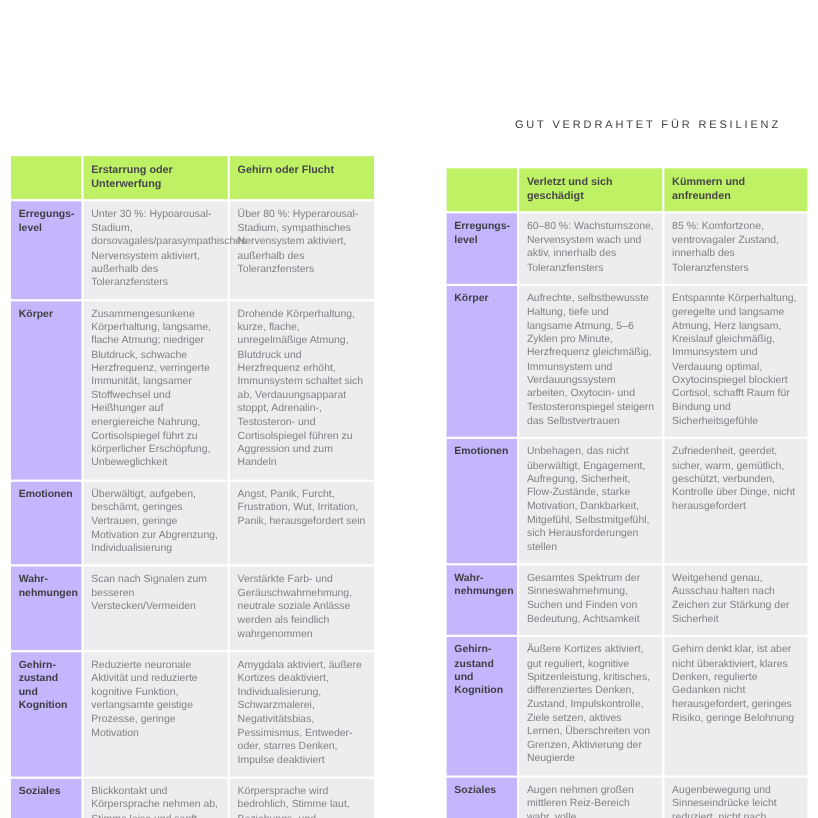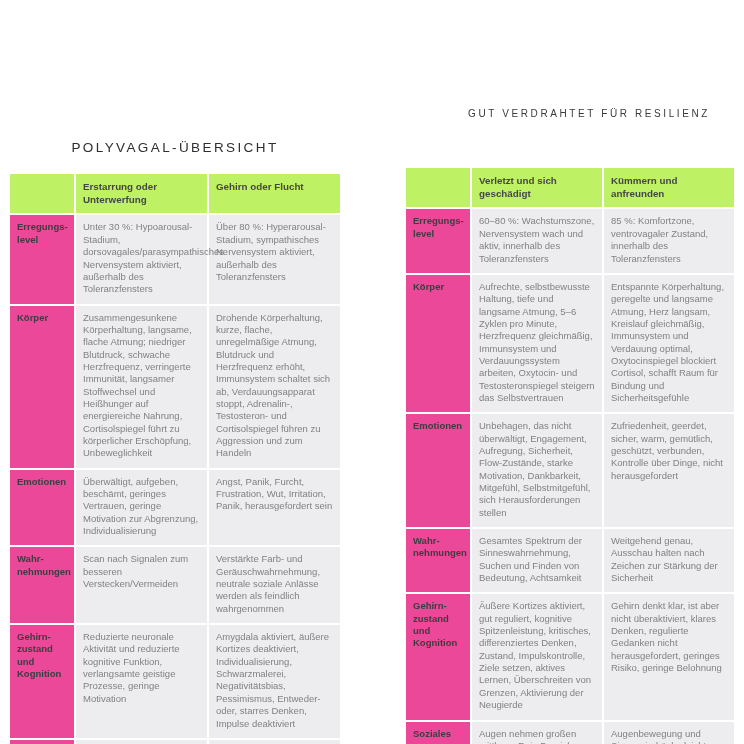--- a/index.html
+++ b/index.html
@@ -23,21 +23,21 @@
     margin-bottom:17px;
     hyphens:none;
   }
   .running-head {
     text-align:right;
     padding-right:26px;
     font-size:10px;
     font-weight:500;
     letter-spacing:2.6px;
     color:#3a3a3e;
-    margin-bottom:47px;
+    margin-bottom:32px;
     hyphens:none;
   }
 
   table.compare {
     width:100%;
     border-collapse:separate;
     border-spacing:2px;
     table-layout:fixed;
   }
   table.compare col.c-label { width:64px; }
@@ -50,37 +50,36 @@
   }
   table.compare thead th {
     background:#bef264;
     color:#46464a;
     font-weight:700;
     font-size:9.8px;
     padding-top:7px; padding-bottom:7px;
     hyphens:none;
   }
   table.compare tbody th {
-    background:#ec4899;
+    background:#c4b5fd;
     color:#3d3d41;
     font-weight:700;
     hyphens:none;
   }
   table.compare tbody td {
     background:#ededef;
     color:#818186;
   }
 </style>
 </head>
 <body>
 
 <div class="spread">
 
   <div class="page page-left">
-    <div class="page-title">POLYVAGAL-ÜBERSICHT</div>
 
     <table class="compare">
       <colgroup>
           <col class="c-label">
           <col>
           <col>
         </colgroup>
       <thead>
         <tr>
           <th></th>

